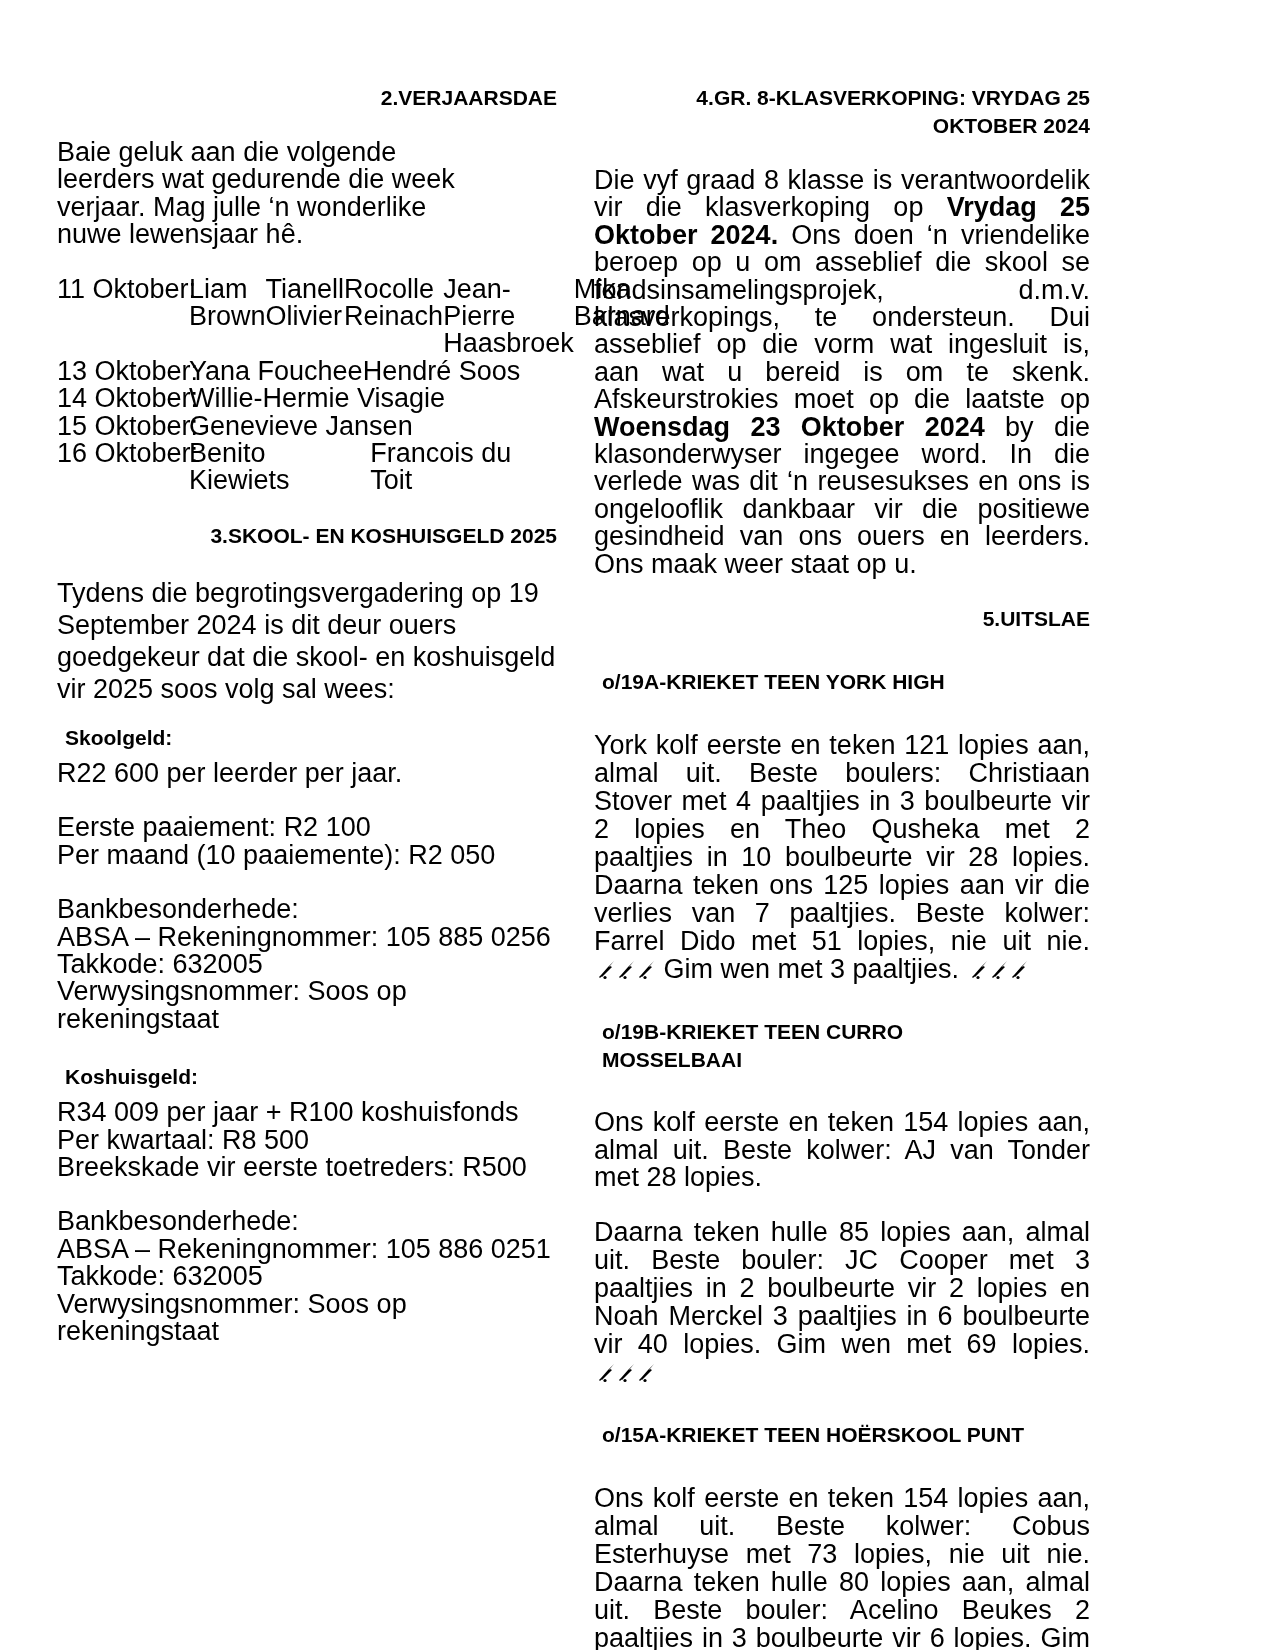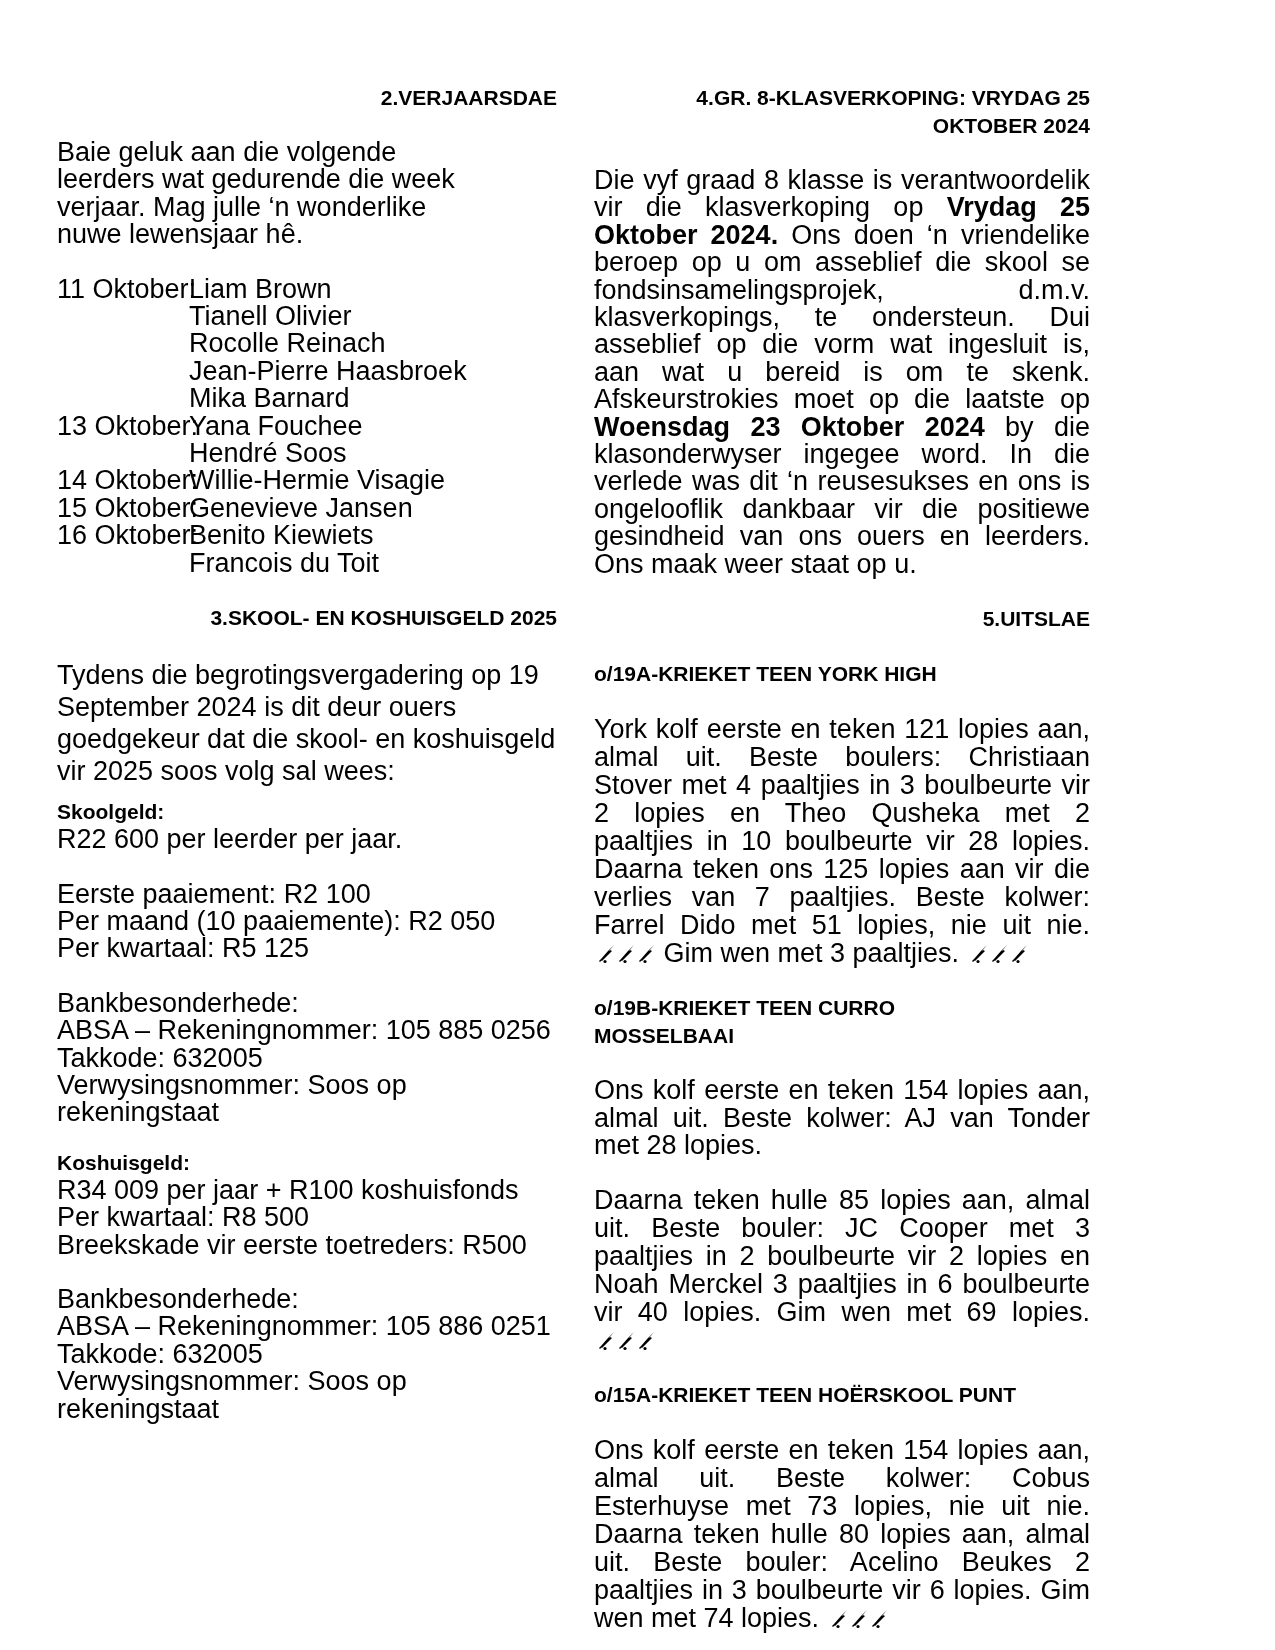--- a/index.html
+++ b/index.html
@@ -6,29 +6,29 @@
   body {
     width: 1275px; height: 1650px; position: relative; overflow: hidden;
     font-family: "Liberation Sans", sans-serif; color: #000;
   }
   .col { position: absolute; top: 84px; }
   .col-left { left: 57px; width: 500px; }
   .col-right { left: 594px; width: 496px; }
   .h { font-weight: bold; font-size: 21px; line-height: 28px; margin: 0; text-align: right; }
   .h .num { display: inline-block; width: 36px; }
   .h.hang { padding-left: 36px; text-indent: -36px; }
-  .sub { font-weight: bold; font-size: 21px; line-height: 28px; margin: 0; }
+  .sub { font-weight: bold; font-size: 21px; line-height: 28px; margin: 8px; }
   p, .line { font-size: 27px; line-height: 27.4px; margin: 0; }
   .just { text-align: justify; }
   .wide { line-height: 32px; }
   .b { font-weight: bold; }
   .u { }
   .bday { display: flex; }
   .bday .date { width: 132px; flex: none; white-space: nowrap; }
-  .bday .names { display: flex; flex-direction: column; }
+  .bday .names { display: flex; flex-direction: row; }
   .bats { display: inline-flex; gap: 2px; vertical-align: -2px; margin-left: 4px; }
   .bats svg { width: 18px; height: 20px; }
   .gap-s { height: 11px; }
   .gap-m { height: 27px; }
 </style>
 </head>
 <body>
 
 <div class="col col-left">
 
@@ -90,21 +90,20 @@
     <div class="line wide">goedgekeur dat die skool- en koshuisgeld</div>
     <div class="line wide">vir 2025 soos volg sal wees:</div>
   </div>
   <div class="gap-s"></div>
 
   <div class="sub">Skoolgeld:</div>
   <div class="line">R22 600 per leerder per jaar.</div>
   <div class="gap-m"></div>
   <div class="line">Eerste paaiement: R2 100</div>
   <div class="line">Per maand (10 paaiemente): R2 050</div>
-  <div class="line">Per kwartaal: R5 125</div>
   <div class="gap-m"></div>
   <div class="line"><span class="u">Bankbesonderhede</span><span>:</span></div>
   <div class="line">ABSA – Rekeningnommer: 105 885 0256</div>
   <div class="line">Takkode: 632005</div>
   <div class="line">Verwysingsnommer: Soos op rekeningstaat</div>
   <div class="gap-m" style="height:22px"></div>
 
   <div class="sub">Koshuisgeld:</div>
   <div class="line">R34 009 per jaar + R100 koshuisfonds</div>
   <div class="line">Per kwartaal: R8 500</div>

